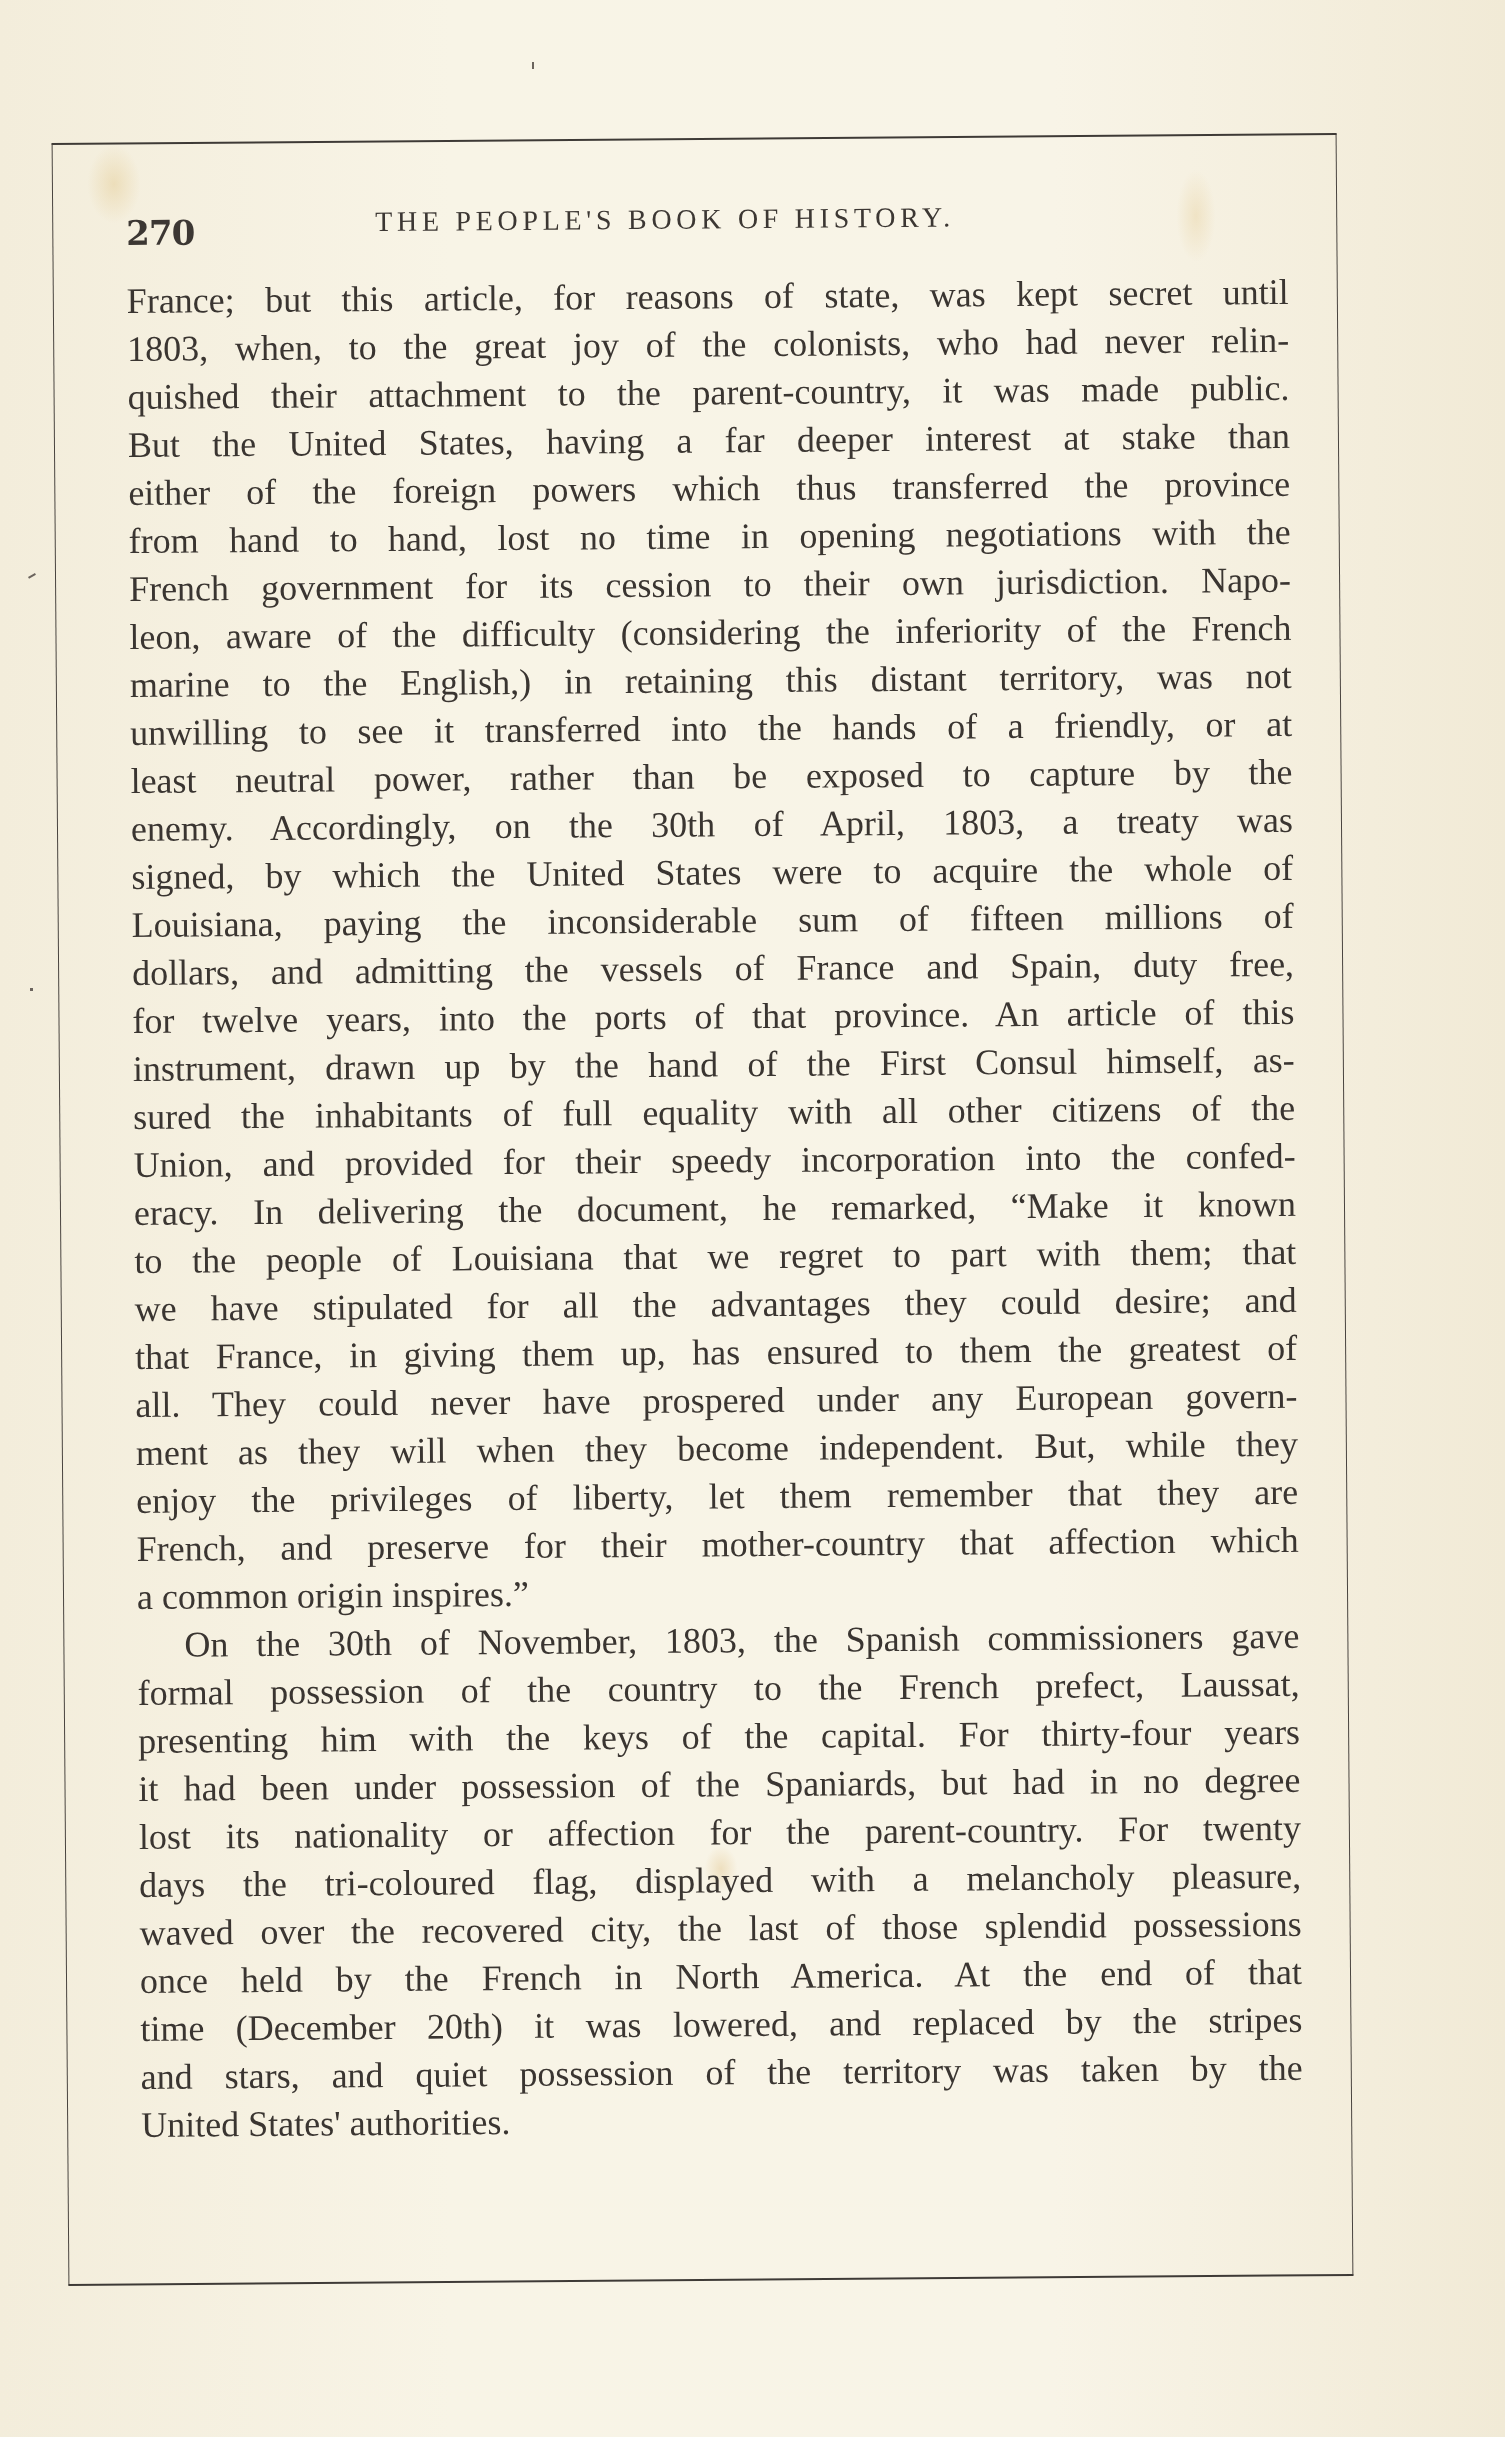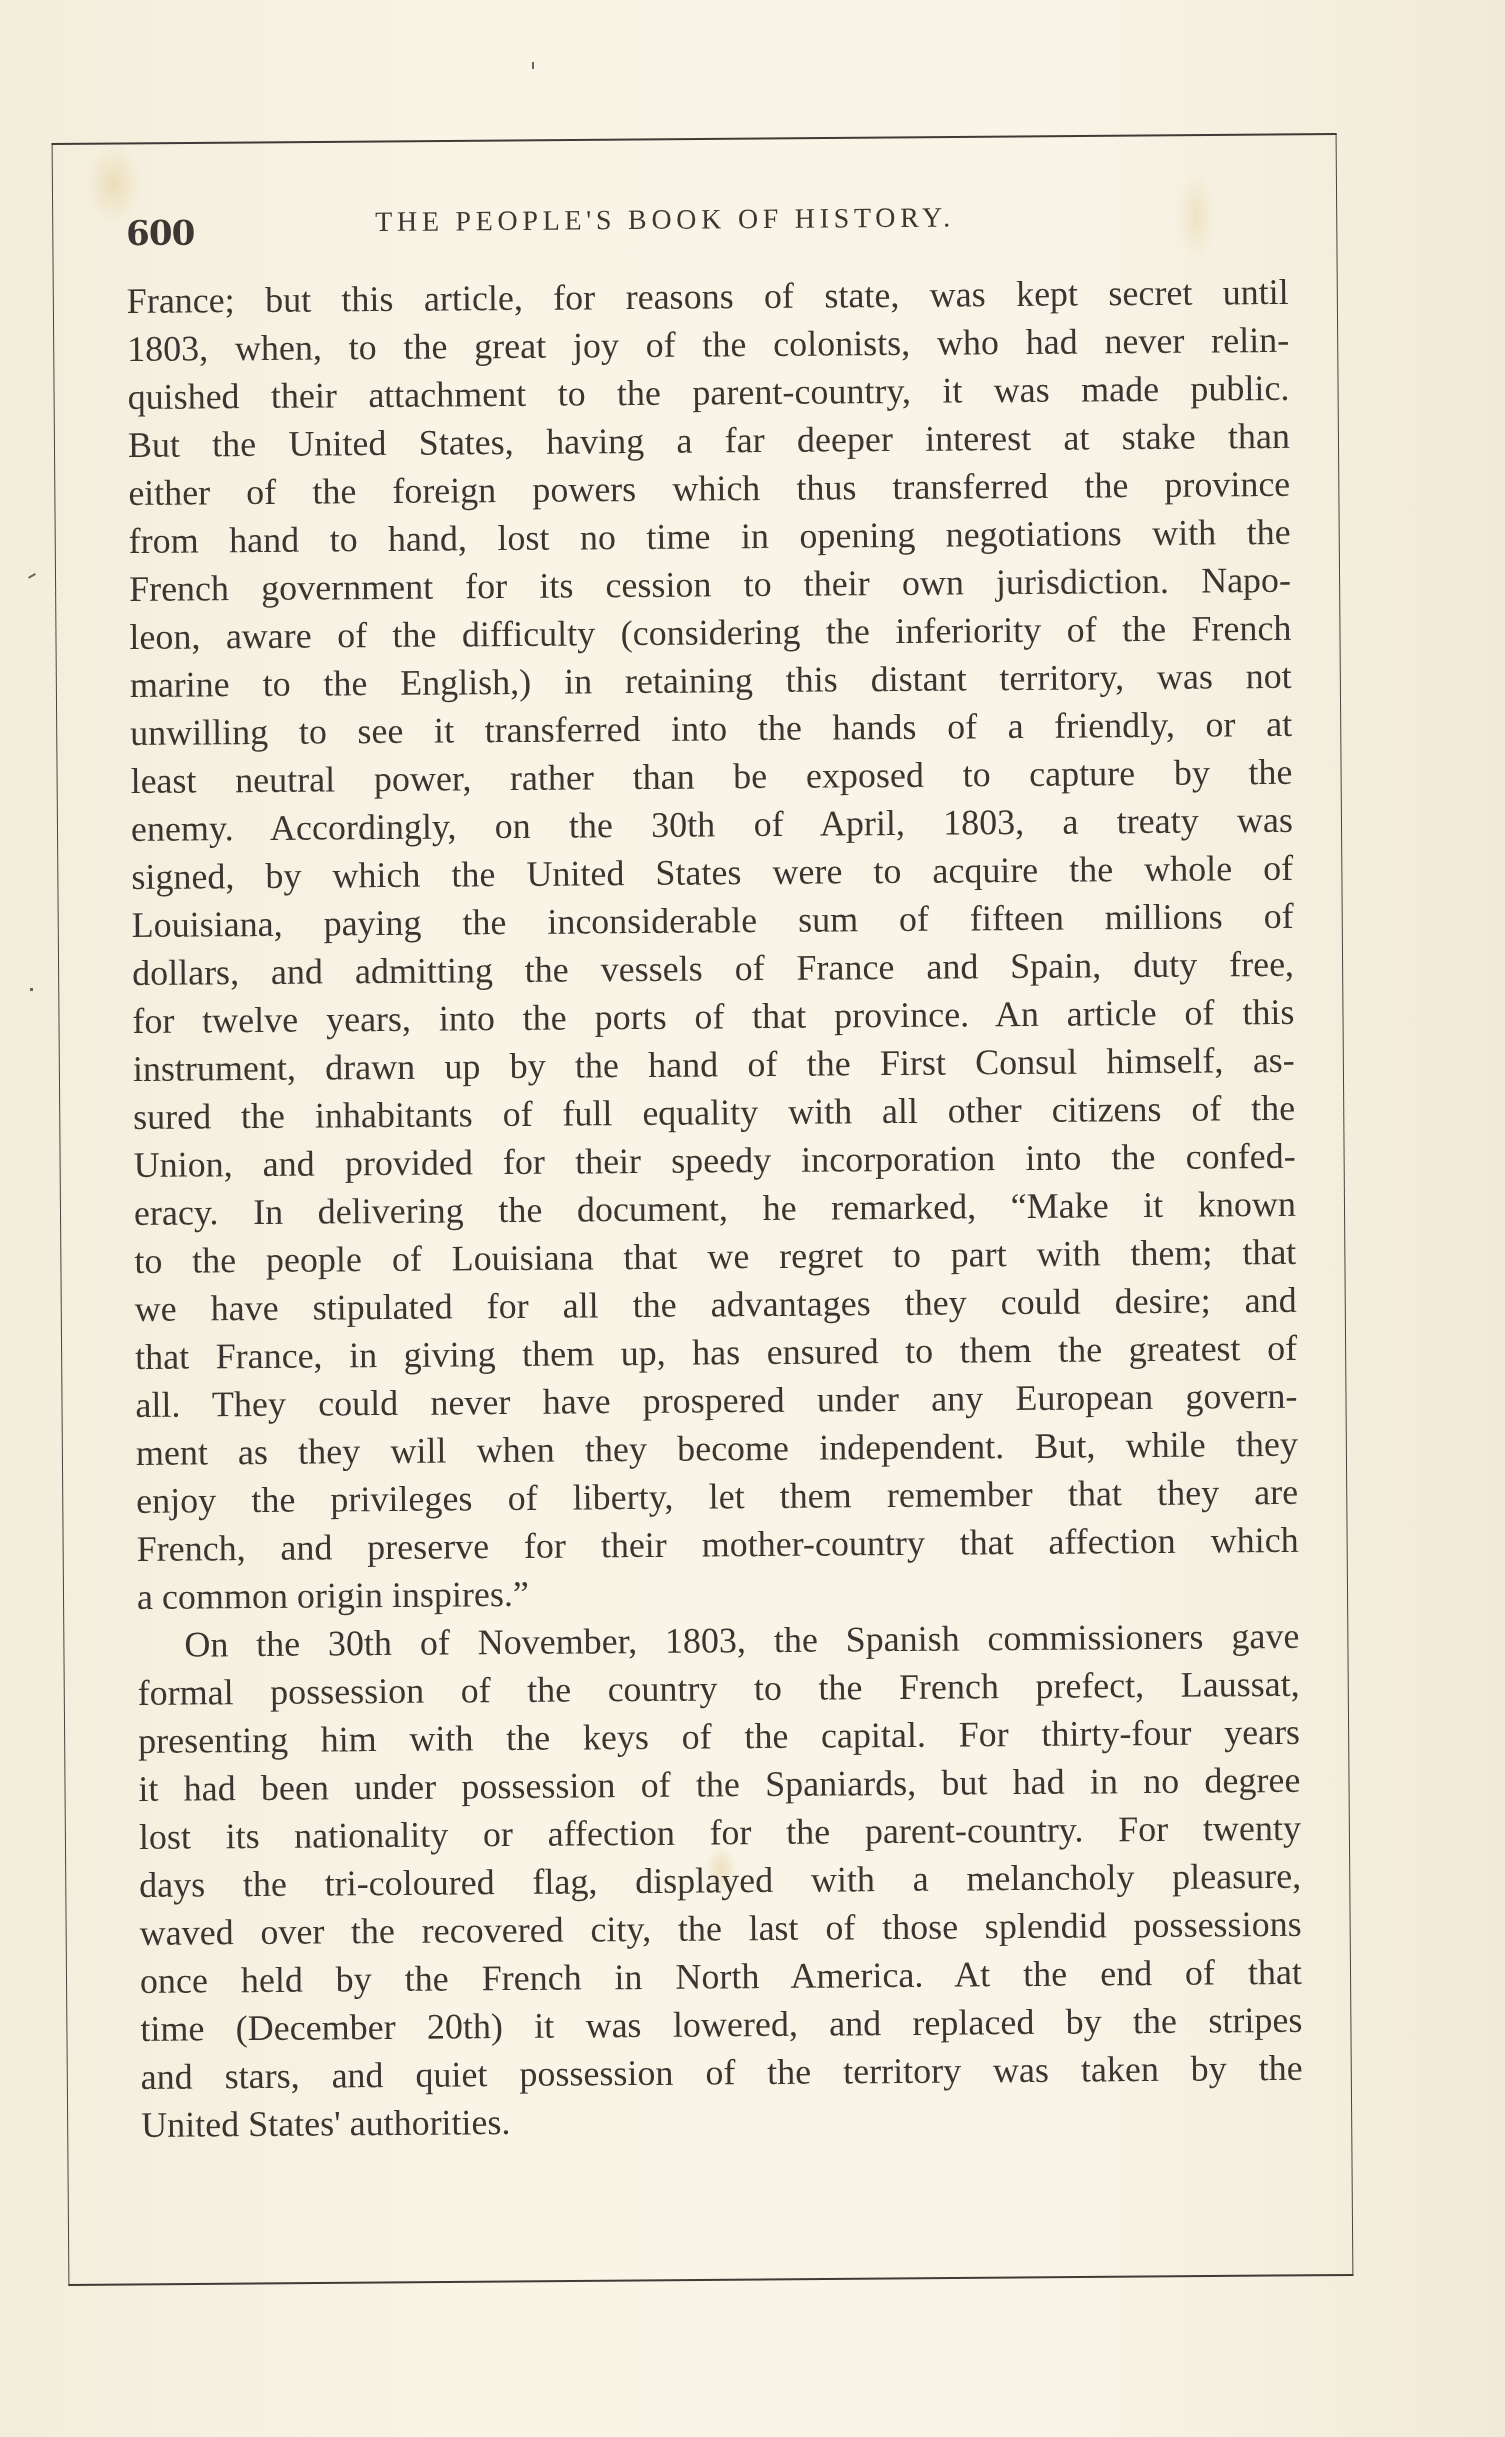--- a/index.html
+++ b/index.html
@@ -102,21 +102,21 @@
 <div class="marks">
   <span style="left:532px;top:62px;width:1.9px;height:6.6px;"></span>
   <span style="left:28px;top:575px;width:7.5px;height:1.9px;transform:rotate(-30deg);"></span>
   <span style="left:30px;top:988px;width:2.8px;height:2.8px;"></span>
 </div>
 
 <div class="frame"></div>
 
 <div class="page-content">
   <div class="running-head">
-    <span class="page-number">600</span>
+    <span class="page-number">270</span>
     <span class="book-title">THE PEOPLE'S BOOK OF HISTORY.</span>
   </div>
   <div class="body-text" id="body-text">
       <div>
         <span class="line">France; but this article, for reasons of state, was kept secret until</span>
         <span class="line">1803, when, to the great joy of the colonists, who had never relin-</span>
         <span class="line">quished their attachment to the parent-country, it was made public.</span>
         <span class="line">But the United States, having a far deeper interest at stake than</span>
         <span class="line">either of the foreign powers which thus transferred the province</span>
         <span class="line">from hand to hand, lost no time in opening negotiations with the</span>

